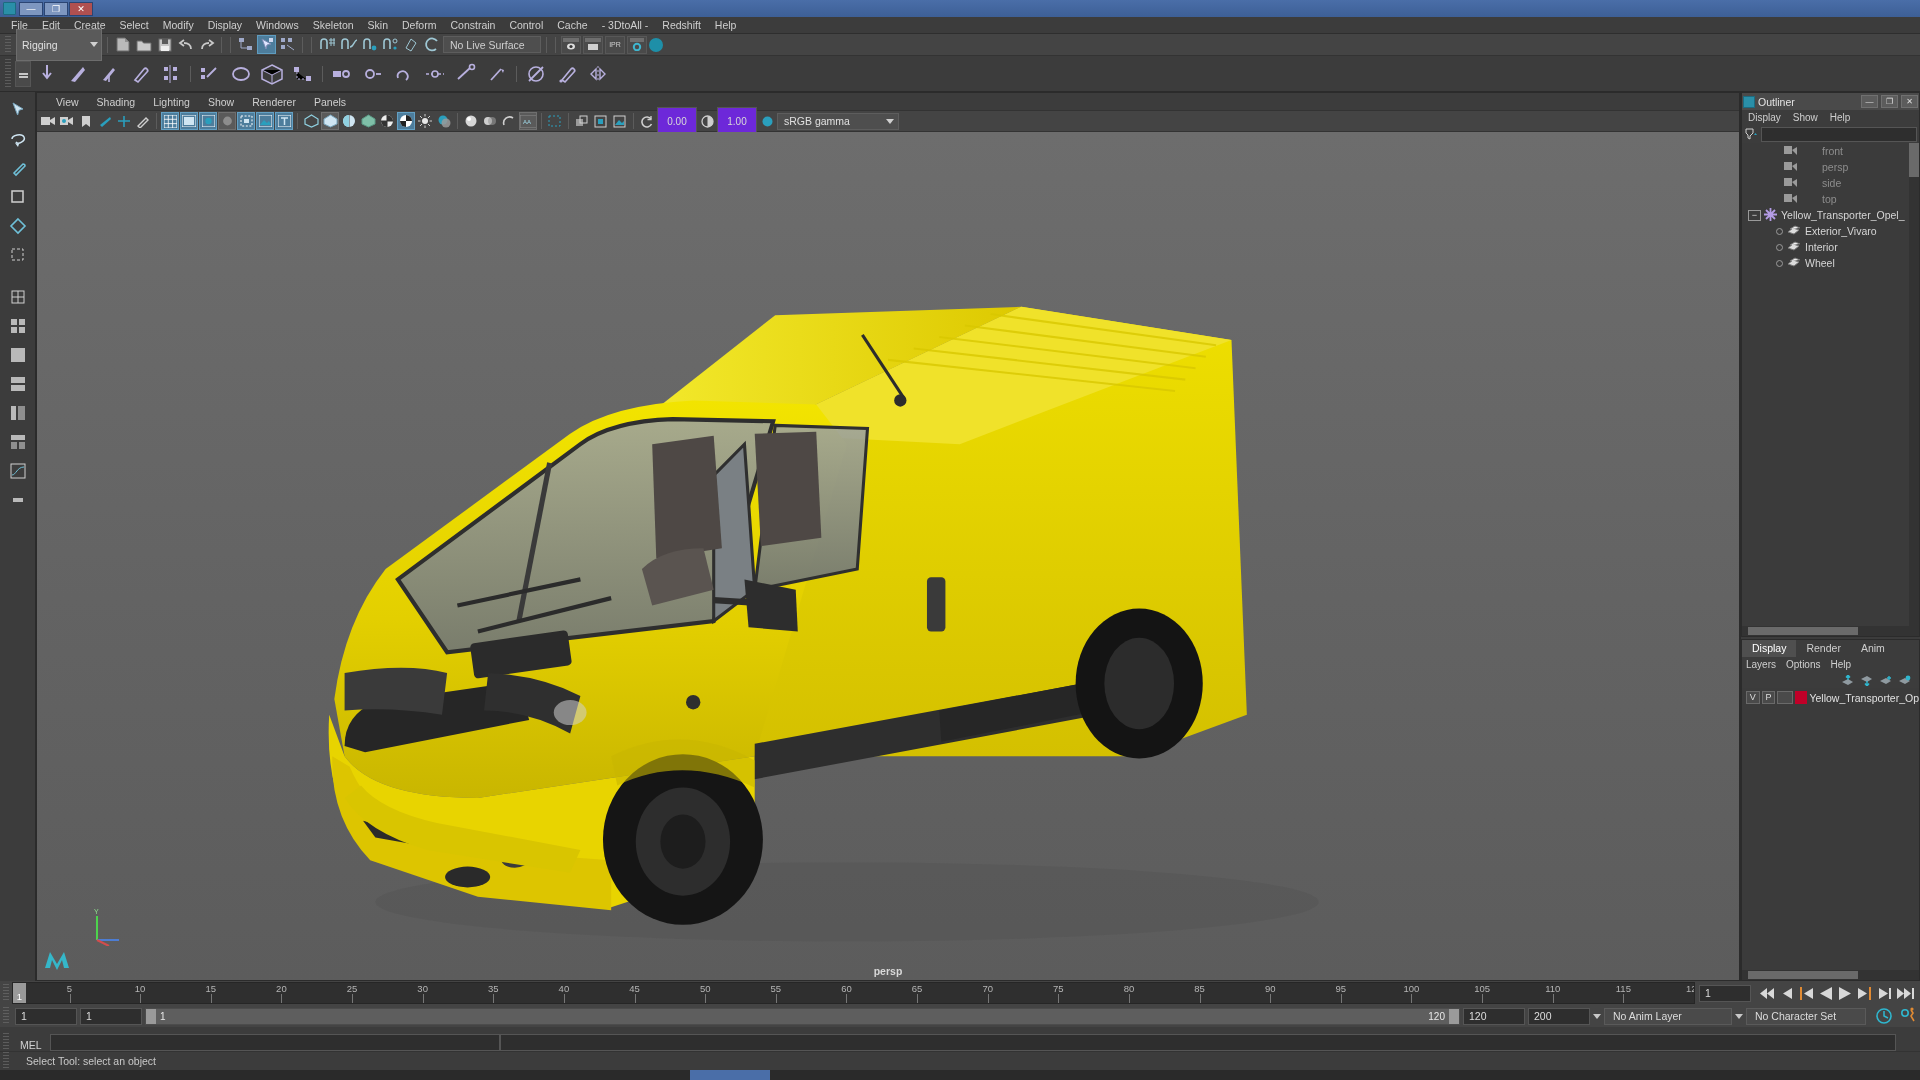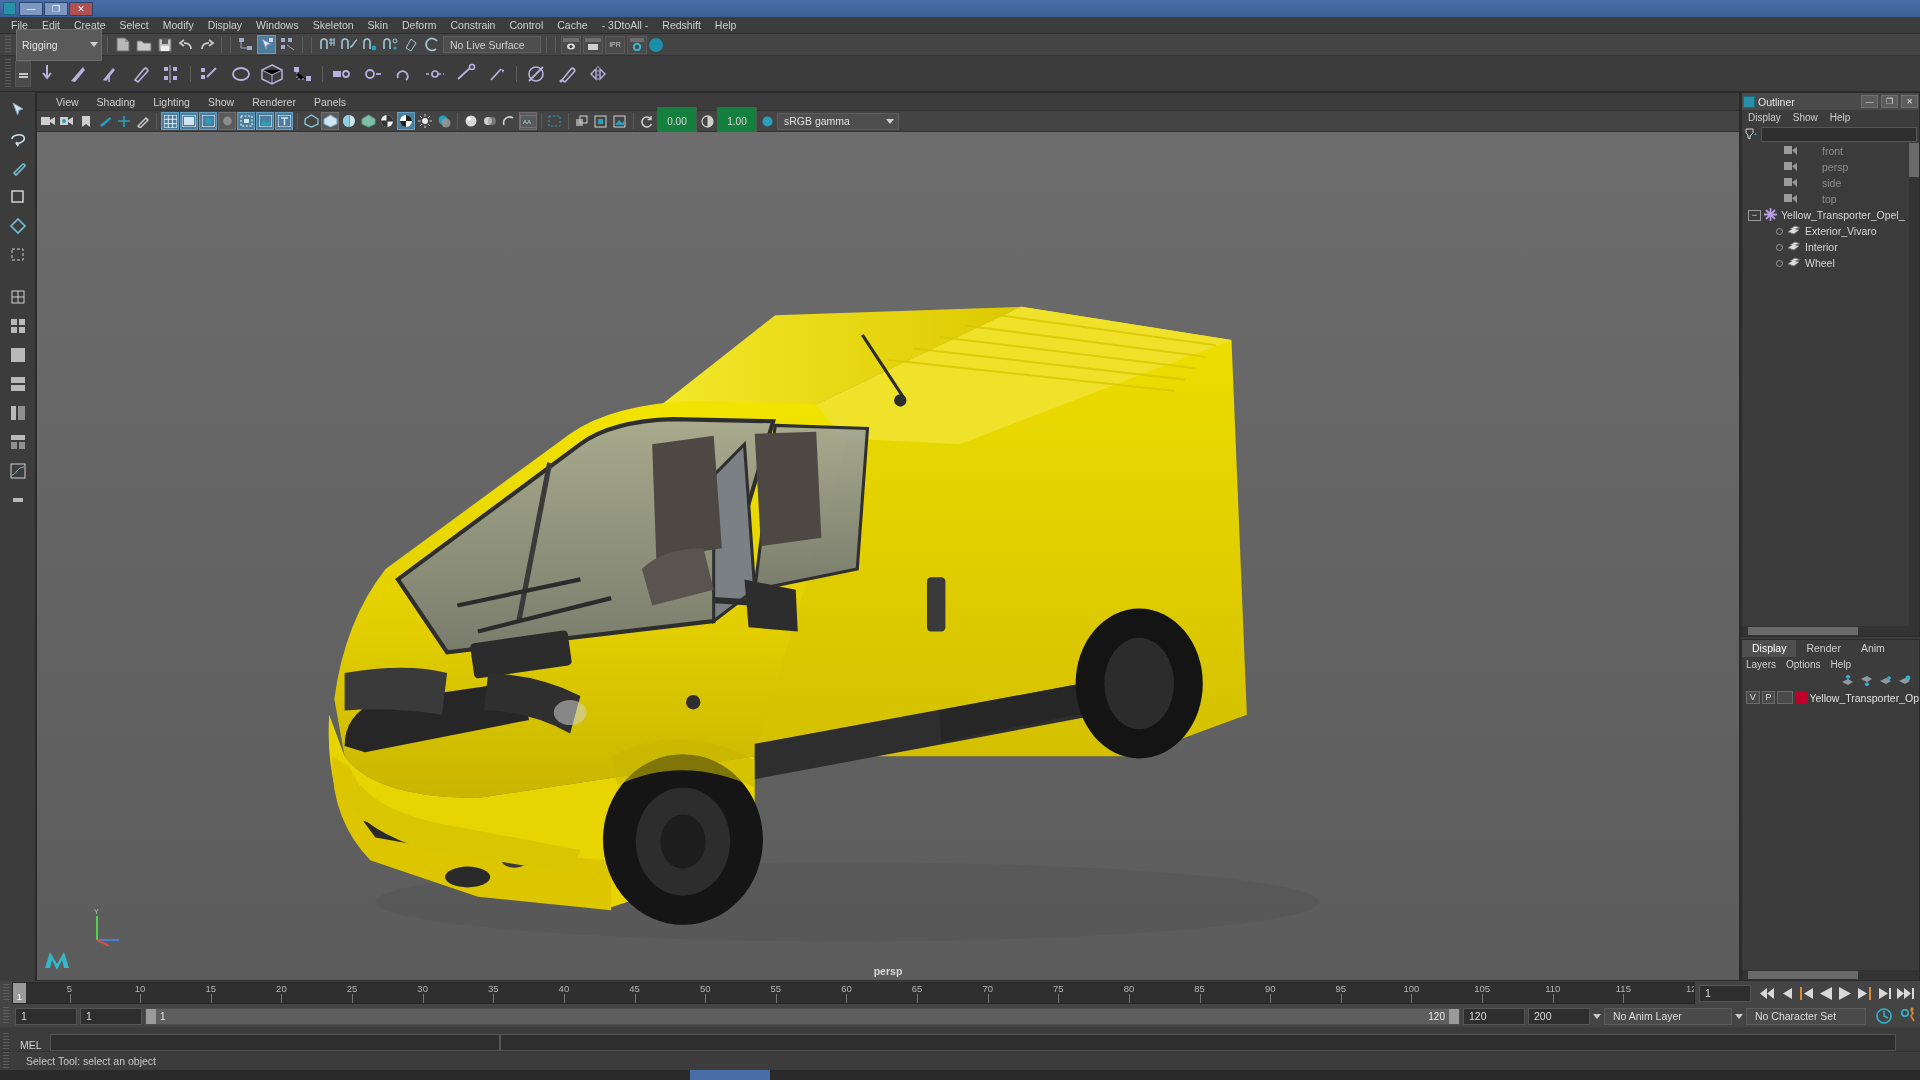--- a/index.html
+++ b/index.html
@@ -66,21 +66,21 @@
   .viewwrap { flex:1 1 auto; display:flex; flex-direction:column; min-width:0;
     border:1px solid #2b2b2b; background:#3c3c3c; }
   .panelmenu { height:17px; background:#3c3c3c; display:flex; align-items:center;
     padding-left:10px; flex:0 0 17px; }
   .panelmenu span { color:#cfcfcf; font-size:10.5px; padding:0 9px; }
   .panelbar { height:22px; background:#444; display:flex; align-items:center;
     flex:0 0 22px; padding-left:2px; gap:1px; border-top:1px solid #333; border-bottom:1px solid #333;}
   .pb { width:18px; height:18px; display:flex; align-items:center; justify-content:center; }
   .pb.sel { background:#4d7d9c; border:1px solid #63a0c4; }
   .pb.sel2 { background:#5a5a5a; border:1px solid #6f6f6f; }
-  .numfield { width:40px; height:28px; background:#15803d; border:1px solid #555;
+  .numfield { width:40px; height:28px; background:#6d28d9; border:1px solid #555;
     color:#d8d8d8; font-size:10px; display:flex; align-items:center;
     justify-content:center; }
   .gammacombo { width:122px; height:17px; background:#4e4e4e; border:1px solid #5d5d5d;
     color:#e0e0e0; font-size:10.5px; display:flex; align-items:center; padding-left:6px;
     position:relative; }
   .gammacombo .arr { position:absolute; right:4px; border-left:4px solid transparent;
     border-right:4px solid transparent; border-top:5px solid #d0d0d0; }
 
   .viewport { flex:1 1 auto; position:relative; overflow:hidden;
     background:linear-gradient(#6d6d6d,#636363 55%,#5c5c5c); }

